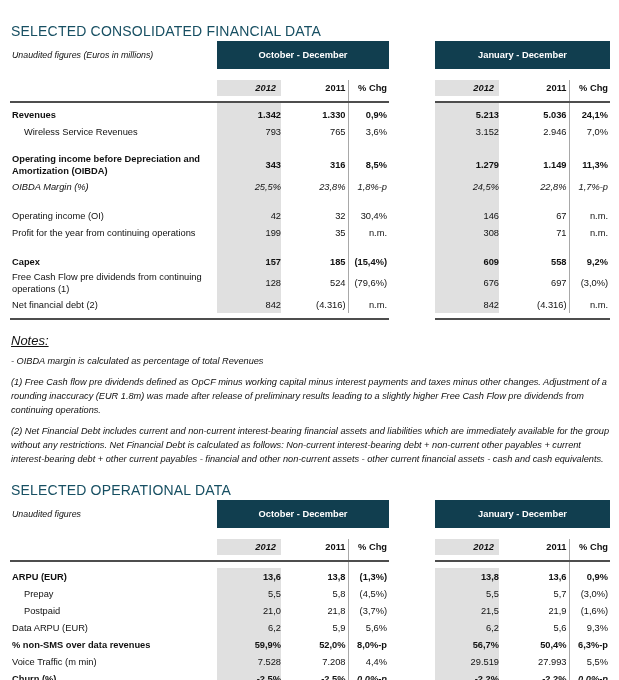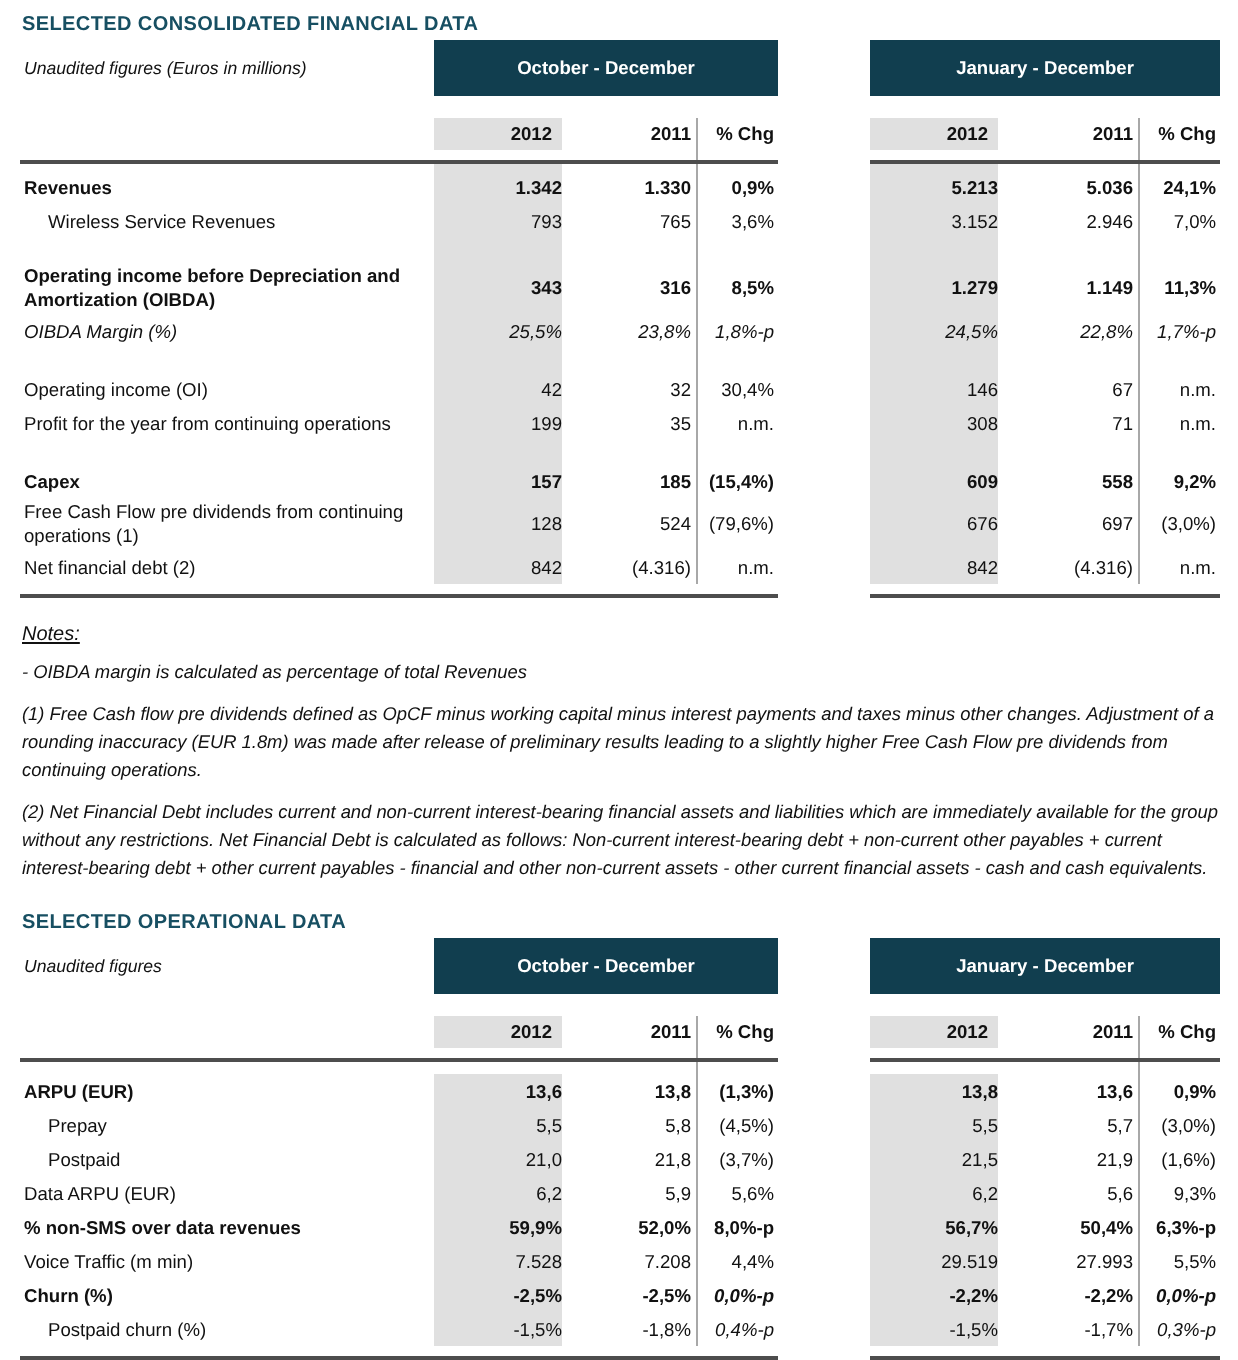--- a/index.html
+++ b/index.html
@@ -11,41 +11,41 @@
     --divider:#a8a8a8;
     --text:#111111;
   }
   html,body{margin:0;padding:0;}
   body{
     width:619px;height:680px;overflow:hidden;background:#ffffff;
     font-family:"Liberation Sans","DejaVu Sans",sans-serif;color:var(--text);
   }
   .page{padding:7px 10px 0 10px;}
   .sec-title{
-    font-size:10px;font-weight:bold;color:var(--section-title);
-    margin:0 0 2px 1px;letter-spacing:.2px;
+    font-size:14px;font-weight:normal;color:var(--section-title);
+    margin:16px 0 2px 1px;letter-spacing:.2px;
   }
   table{border-collapse:collapse;table-layout:fixed;width:599px;}
   td{font-size:9.3px;padding:0;vertical-align:middle;line-height:12px;}
   
   col.w-label{width:207px;} col.w-2012{width:64px;} col.w-2011{width:67px;}
   col.w-chg{width:41px;} col.w-gap{width:46px;} col.w-2011b{width:70px;}
   
   .band{
     background:var(--header-band);color:var(--header-band-text);
     font-weight:bold;text-align:center;font-size:9.3px;height:28px;
   }
   .subtitle-cell{font-style:italic;font-size:8.8px;padding-left:2px;}
   .head-gap td{height:11px;}
   
   .subhdr td{font-weight:bold;padding-bottom:5px;}
   .subhdr td.r{border-bottom:2px solid var(--rule);}
   .hdrbox{
     display:block;background:var(--column-2012-bg);
-    text-align:right;padding:2px 5px 2px 0;
+    text-align:right;padding:2px 5px 2px 0;font-style:italic;
   }
   .c-2011h,.c-chgh{text-align:right;padding-right:2px;}
   .c-chgh{border-left:1px solid var(--divider);}
   
   .c-label{padding-left:2px;}
   .indent .c-label{padding-left:14px;}
   .c-2012{background:var(--column-2012-bg);text-align:right;padding-right:0;}
   .c-2011{text-align:right;padding-right:2px;}
   .c-chg{text-align:right;padding-right:2px;border-left:1px solid var(--divider);}
   tr.data-row td{height:15px;padding-top:1px;padding-bottom:1px;}
@@ -54,21 +54,21 @@
   tr.chg-italic td.c-chg{font-style:italic;}
   tr.spacer td{height:12px;}
   tr.top-gray td{height:3px;}
   tr.top-white td{height:6px;}
   tr.top-white td.c-2012{background:none;}
   tr.end-row td{height:5px;}
   tr.end-row td.e{border-bottom:2px solid var(--rule);}
   
   .notes{margin:13px 0 0 1px;width:598px;}
   .notes-label{
-    font-style:italic;font-size:10px;text-decoration:underline;margin:0 0 6px 0;
+    font-style:italic;font-size:13px;text-decoration:underline;margin:0 0 6px 0;
   }
   .notes p{font-style:italic;font-size:9.2px;line-height:14px;margin:0 0 7px 0;}
   .sec-op{margin-top:15px;}
 </style>
 </head>
 <body>
 
 <div class="page">
 
   <section>

